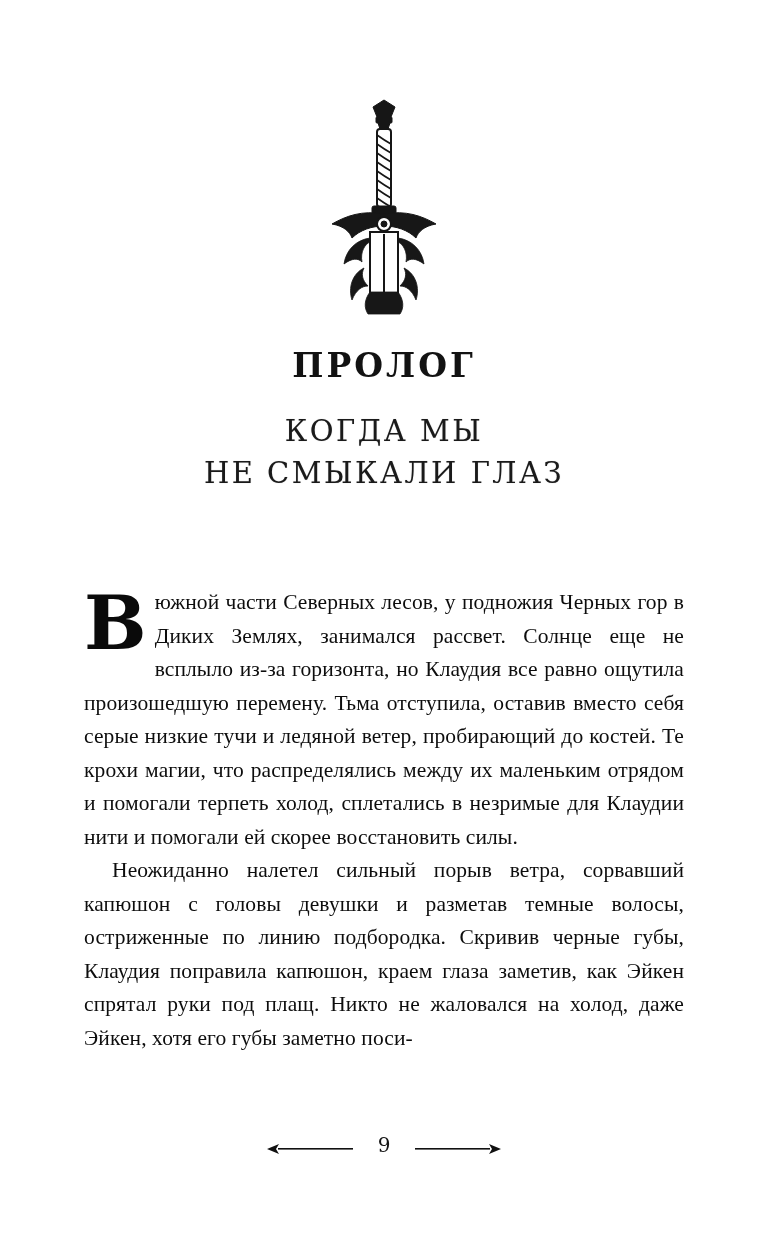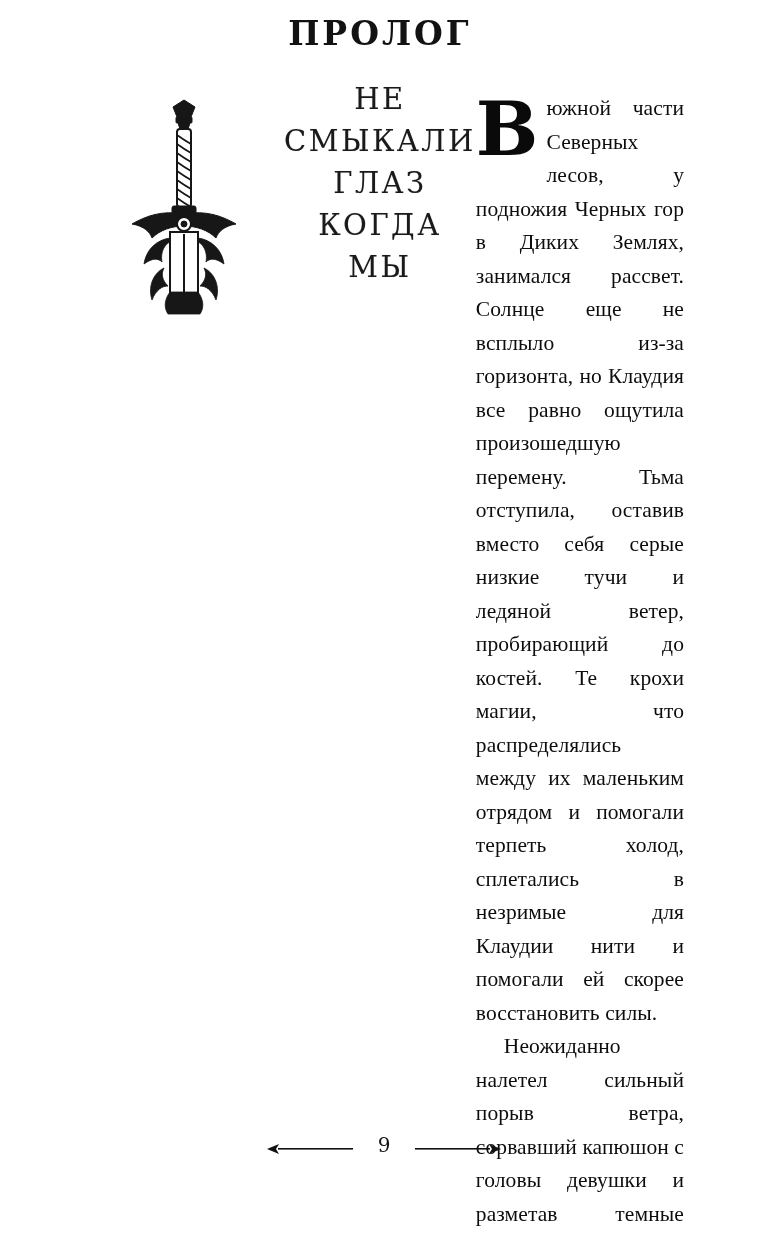--- a/index.html
+++ b/index.html
@@ -16,21 +16,21 @@
     overflow: hidden;
   }
 
   .page {
     width: 768px;
     height: 1241px;
     box-sizing: border-box;
     padding: 0 84px;
     position: relative;
     display: flex;
-    flex-direction: row;
+    flex-direction: column;
   }
 
   
   .ornament {
     margin: 0 auto;
     padding-top: 92px;
     width: 200px;
     height: 240px;
     display: flex;
     align-items: flex-start;
@@ -158,22 +158,22 @@
         <path d="M80 176 c-12 6 -16 20 -12 32 c4 -10 10 -14 16 -14 c-6 -6 -7 -12 -4 -18 z" fill="#171717" stroke-width="0.8"></path>
         <path d="M120 176 c12 6 16 20 12 32 c-4 -10 -10 -14 -16 -14 c6 -6 7 -12 4 -18 z" fill="#171717" stroke-width="0.8"></path>
         <path d="M86 200 c-6 8 -6 16 -2 22 h32 c4 -6 4 -14 -2 -22 z" fill="#171717" stroke-width="0.8"></path>
       </g>
     </svg>
   </div>
 
   <div class="heading-block">
     <div class="chapter-label">ПРОЛОГ</div>
     <div class="chapter-title">
+      <span class="line">КОГДА МЫ</span>
       <span class="line">НЕ СМЫКАЛИ ГЛАЗ</span>
-      <span class="line">КОГДА МЫ</span>
     </div>
   </div>
 
   <div class="body-text">
     <p class="first">
       <span class="dropcap">В</span><span>южной части Северных лесов, у подножия Черных гор в Диких Землях, занимался рассвет. Солнце еще не всплыло из-за горизонта, но Клаудия все равно ощутила произошедшую перемену. Тьма отступила, оставив вместо себя серые низкие тучи и ледяной ветер, пробирающий до костей. Те крохи магии, что распределялись между их маленьким отрядом и помогали терпеть холод, сплетались в незримые для Клаудии нити и помогали ей скорее восстановить силы.</span>
     </p>
     <p>
       <span>Неожиданно налетел сильный порыв ветра, сорвавший капюшон с головы девушки и разметав темные волосы, остриженные по линию подбородка. Скривив черные губы, Клаудия поправила капюшон, краем глаза заметив, как Эйкен спрятал руки под плащ. Никто не жаловался на холод, даже Эйкен, хотя его губы заметно поси-</span>
     </p>

